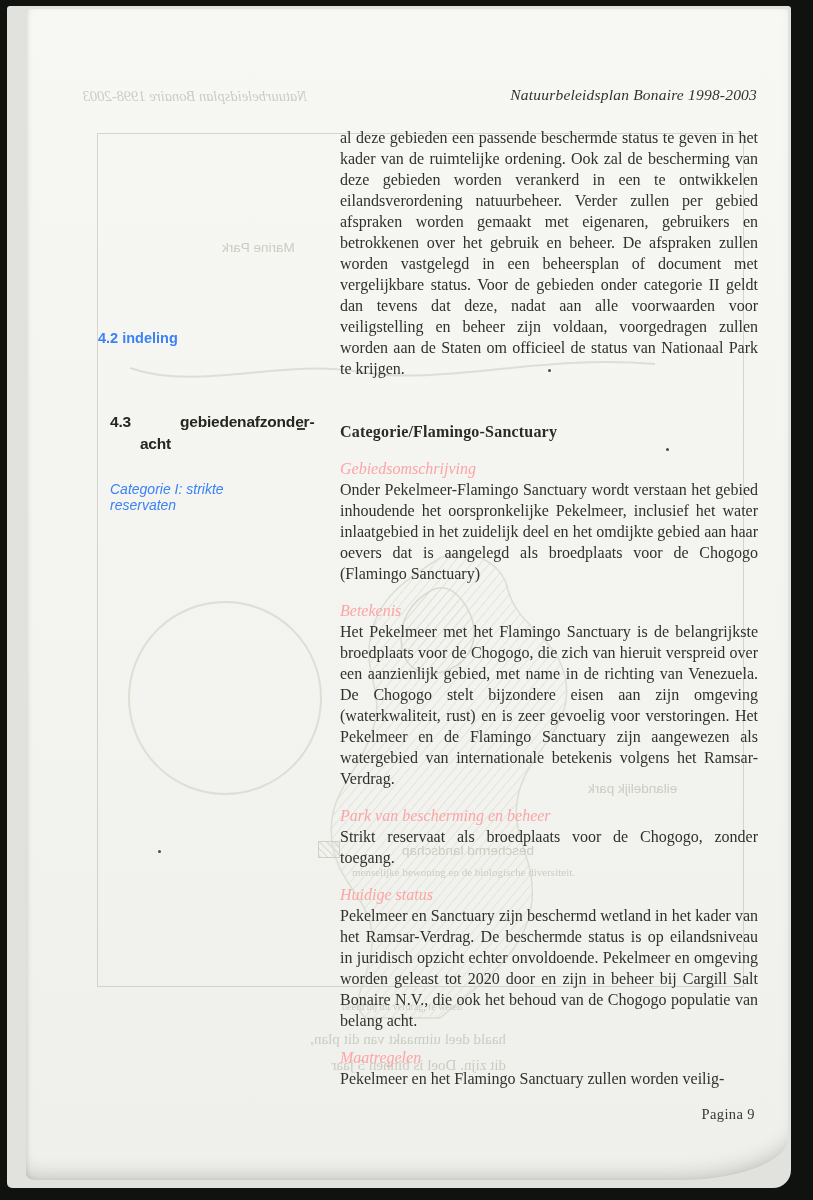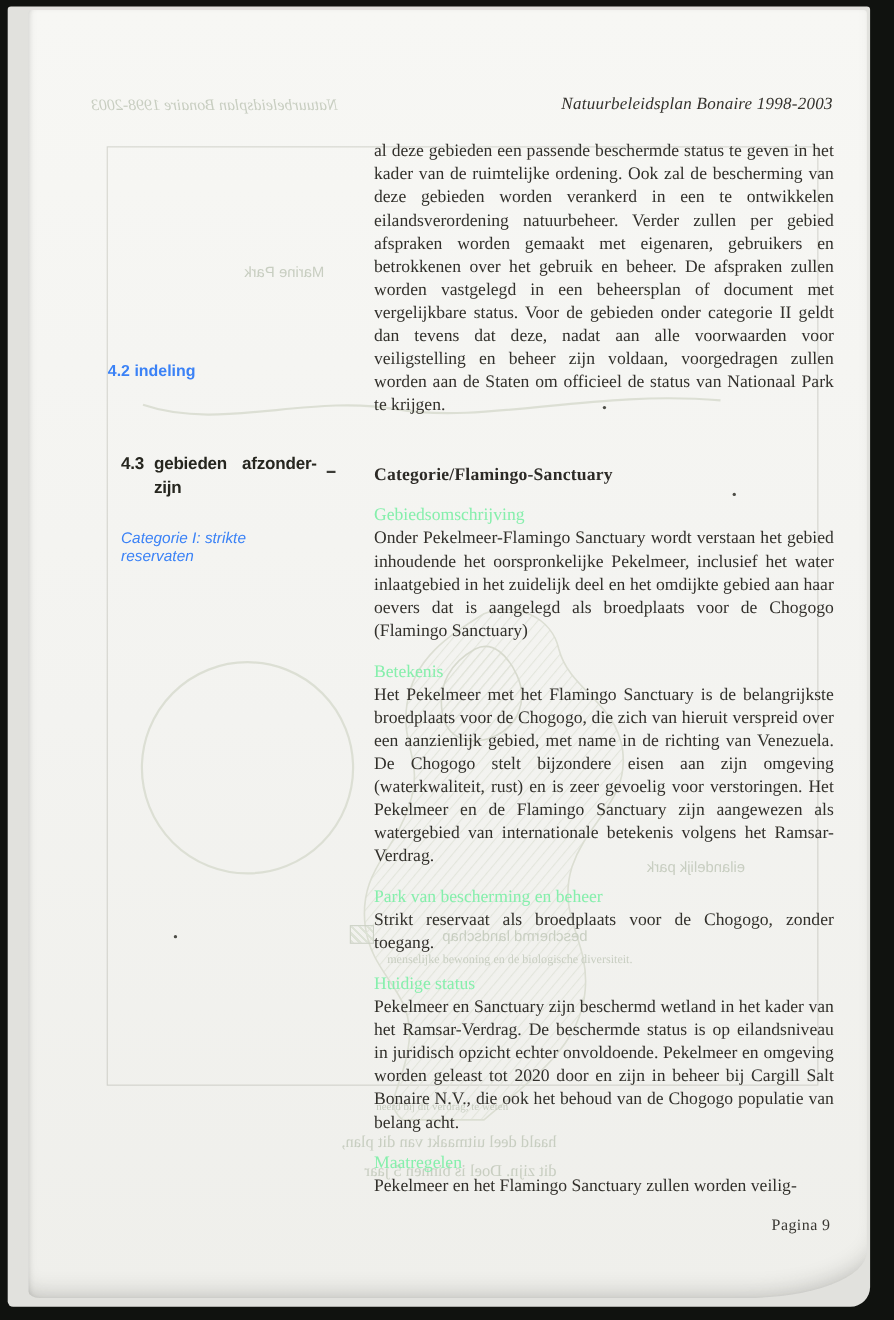--- a/index.html
+++ b/index.html
@@ -25,30 +25,30 @@
   .speck{position:absolute;width:3px;height:3px;border-radius:50%;background:#4c4c46;z-index:2;}
   .dash{position:absolute;width:8px;height:2px;background:#3c3c37;z-index:2;}
   
   .running-title{position:absolute;top:86px;right:56px;font-style:italic;font-size:15.5px;
         color:#33312c;z-index:2;letter-spacing:.2px;}
   .main{position:absolute;left:340px;top:121px;width:418px;font-size:16px;line-height:21px;
         color:#32302b;text-align:justify;z-index:2;}
   .main p{margin:6px 0 0;}
   .section-heading{font-size:16px;font-weight:bold;margin:42px 0 6px;letter-spacing:.2px;color:#2c2a26;}
   .subsection{margin-top:16px;}
-  .sublabel{color:#86efac;}
+  .sublabel{font-style:italic;color:#fca5a5;}
   .page-number{position:absolute;right:58px;top:1106px;font-size:14.5px;color:#3a3833;
         letter-spacing:.4px;z-index:2;}
   
   .sidebar{position:absolute;left:110px;top:411px;width:178px;z-index:2;
         font-family:"Liberation Sans",sans-serif;color:#26261f;}
   .sb-heading{display:flex;gap:9px;font-weight:bold;font-size:15.5px;line-height:22px;letter-spacing:-.2px;}
   .sb-number{flex:0 0 auto;}
   .sb-title{flex:1;}
-  .sb-line1{display:flex;justify-content:space-between;white-space:nowrap;}
+  .sb-line1{display:flex;justify-content:space-between;white-space:nowrap;margin-left:40px;}
   .sb-cat{margin-top:26px;font-style:italic;font-size:14px;color:#3b82f6;}
 </style>
 </head>
 <body>
 
 <div class="scan">
 
   <div class="page-stack"></div>
   <div class="page"></div>
 
@@ -96,21 +96,21 @@
   <div class="running-title">Natuurbeleidsplan Bonaire 1998-2003</div>
 
   <div class="sidebar">
     <div class="sb-heading">
       <span class="sb-number">4.3</span>
       <span class="sb-title">
         <span class="sb-line1">
           <span>gebieden</span>
           <span>afzonder-</span>
         </span>
-        <span class="sb-line2">zijn</span>
+        <span class="sb-line2">acht</span>
       </span>
     </div>
     <div class="sb-cat">Categorie I: strikte reservaten</div>
   </div>
 
   <div class="main">
     <p>al deze gebieden een passende beschermde status te geven in het kader van de ruimtelijke ordening. Ook zal de bescherming van deze gebieden worden verankerd in een te ontwikkelen eilandsverordening natuurbeheer. Verder zullen per gebied afspraken worden gemaakt met eigenaren, gebruikers en betrokkenen over het gebruik en beheer. De afspraken zullen worden vastgelegd in een beheersplan of document met vergelijkbare status. Voor de gebieden onder categorie II geldt dan tevens dat deze, nadat aan alle voorwaarden voor veiligstelling en beheer zijn voldaan, voorgedragen zullen worden aan de Staten om officieel de status van Nationaal Park te krijgen.</p>
 
     <div class="section-heading">Categorie/Flamingo-Sanctuary</div>
 

